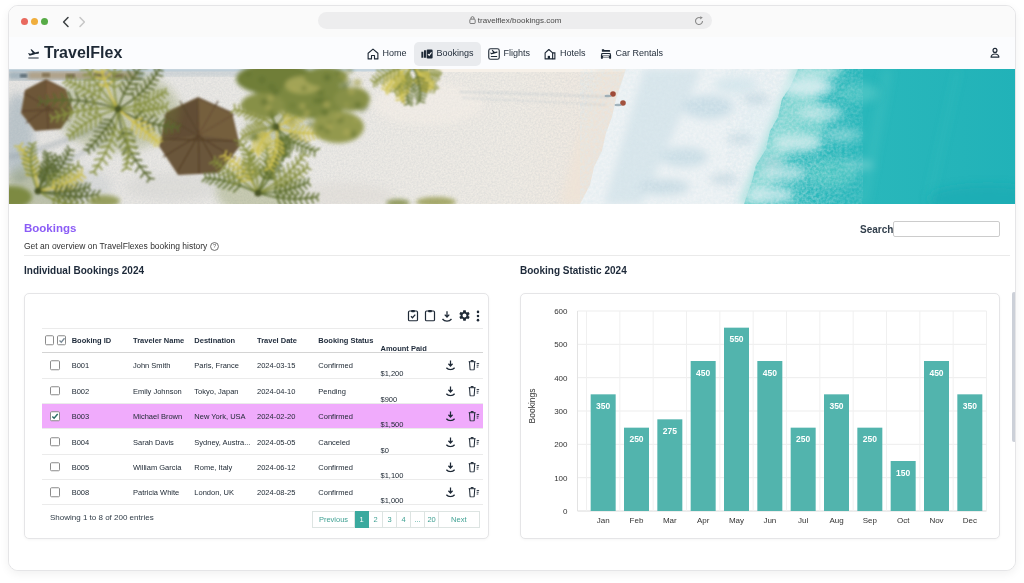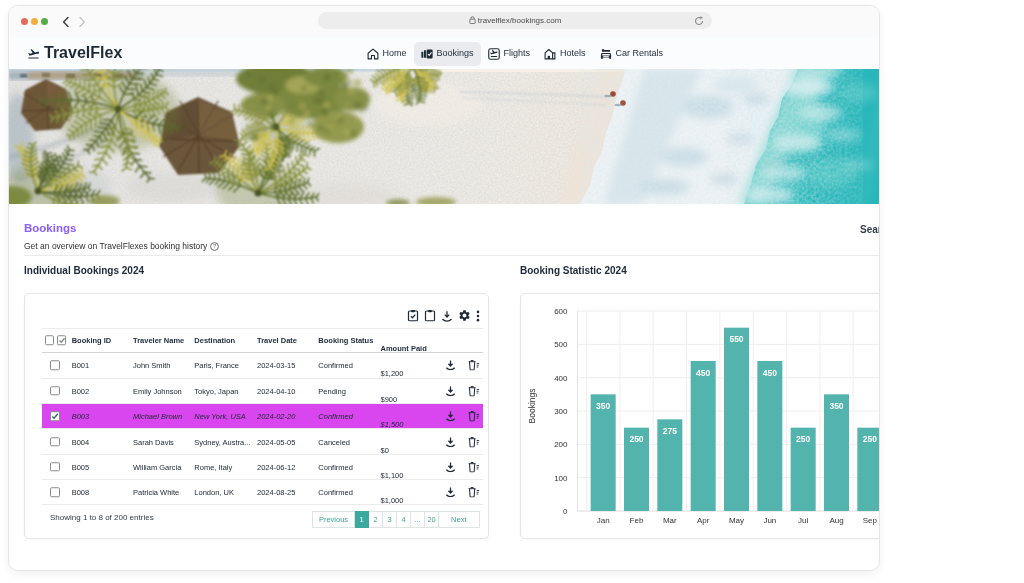--- a/index.html
+++ b/index.html
@@ -1,19 +1,19 @@
 <!DOCTYPE html>
 <html><head>
 <meta charset="utf-8">
 <style>
   * { margin:0; padding:0; box-sizing:border-box; }
   html,body { width:1024px; height:583px; background:#ffffff; font-family:"Liberation Sans", sans-serif; overflow:hidden; }
   .abs { position:absolute; }
   #win {
-    position:absolute; left:8px; top:5px; width:872px; height:566px;
+    position:absolute; left:8px; top:5px; width:1008px; height:566px;
     background:#ffffff; border:1px solid #e5e5e7; border-radius:10px;
     box-shadow:0 3px 10px rgba(0,0,0,0.06);
     overflow:hidden;
   }
   
   #chrome { position:absolute; left:0; top:0; width:100%; height:31px; background:#fafafa; }
   .dot { position:absolute; top:12px; width:7px; height:7px; border-radius:50%; }
   #urlbar {
     position:absolute; left:309px; top:6px; width:394px; height:17px;
     background:#ededee; border-radius:8.5px; color:#4a4a4a; font-size:8px;
@@ -39,21 +39,21 @@
   
   .panel { position:absolute; top:89px; height:246px; background:#fff; border:1px solid #e5e5e7; border-radius:5px; box-shadow:0 1px 3px rgba(0,0,0,0.04); }
   #panelL { left:16px; width:465px;padding-left:15px; }
   #panelR { left:512px; width:480px; }
   
   #toolbar { position:absolute; left:382px; top:15px; display:flex; align-items:center; gap:5px; }
   
   #tbl { position:absolute; left:17px; top:33.5px; width:441px; font-size:7.5px; color:#212b36; }
   .trow { position:relative; height:25.38px; border-bottom:1px solid #ebebeb; }
   .trow.head { height:25.7px; font-weight:bold; border-top:1px solid #ebebeb; border-bottom:1px solid #d4d4d4; color:#1d2939; }
-  .trow.sel { background:#d946ef;font-style:italic; }
+  .trow.sel { background:#f0abfc; }
   .trow span { position:absolute; top:50%; transform:translateY(-50%); white-space:nowrap; }
   .c1 { left:29.7px; }
   .c2 { left:91px; }
   .c3 { left:152.3px; }
   .c4 { left:215px; }
   .c5 { left:276.3px; }
   .c6 { left:338.5px;margin-top:8px; }
   .cdl { left:403px; }
   .ctr { left:425px; }
   .cb { position:absolute; left:8px; top:50%; transform:translateY(-50%); width:9.5px; height:9.5px; border:1px solid #8a8a8a; border-radius:1.5px; background:#fff; }

